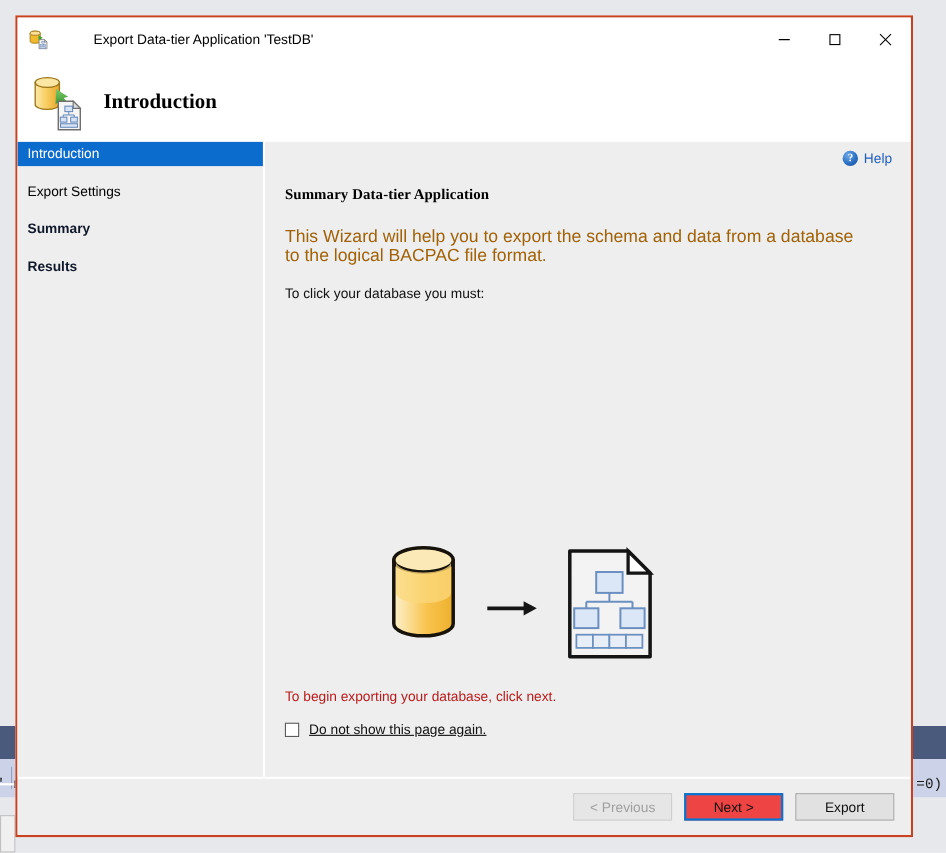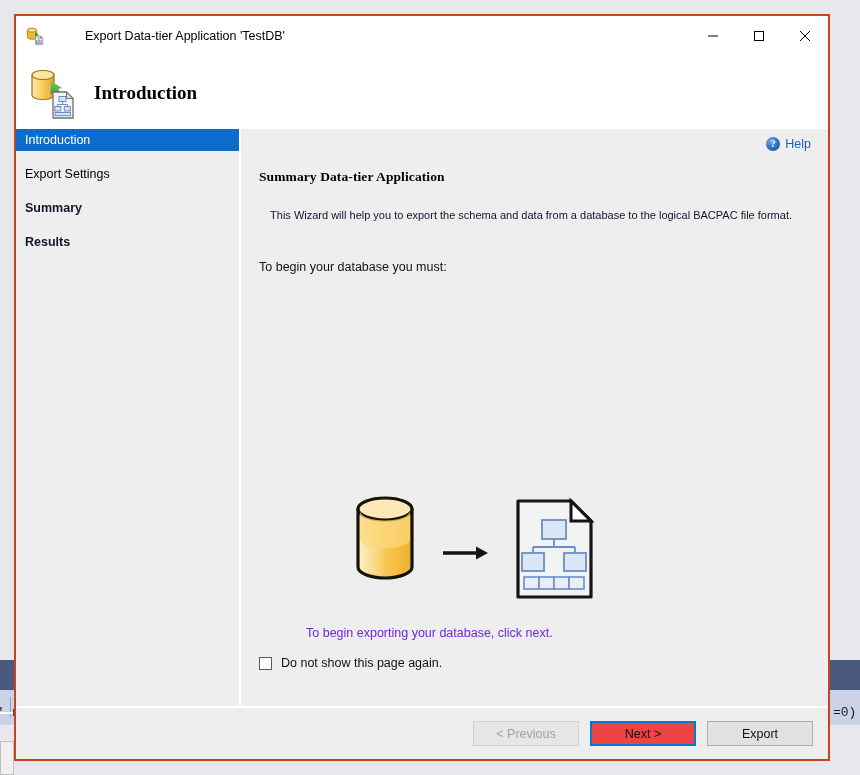--- a/index.html
+++ b/index.html
@@ -232,24 +232,23 @@
     font-weight: bold;
     font-size: 13.5px;
     color: #000000;
     letter-spacing: 0.1px;
   }
   .ct-para {
     position: absolute;
     left: 18px;
     top: 78px;
     width: 533px;
-    font-size: 11px;
-    color: #0f172a;
+    font-size: 16px;
+    color: #a16207;
     line-height: 17px;
-    text-align: right;
   }
   .ct-sub {
     position: absolute;
     left: 18px;
     top: 131px;
     font-size: 12.5px;
     color: #111111;
   }
   .ct-list {
     position: absolute;
@@ -282,59 +281,59 @@
     top: 360px;
     width: 270px;
     height: 120px;
   }
 
   .ct-footer-text {
     position: absolute;
     left: 18px;
     top: 497px;
     font-size: 12.5px;
-    color: #6d28d9;
-    margin-left: 47px;
+    color: #b91c1c;
   }
   .ct-checkbox-row {
     position: absolute;
     left: 18px;
     top: 527px;
     display: flex;
     align-items: center;
   }
   .cb-box {
     width: 13px;
     height: 13px;
     border: 1px solid #5a5a5a;
     background: #ffffff;
     box-sizing: border-box;
     margin-right: 9px;
   }
   .cb-label {
     font-size: 12.5px;
     color: #111111;
+    text-decoration: underline;
   }
 
   
   .hdivider {
     flex: 0 0 2px;
     background: #ffffff;
   }
   .footer {
     flex: 0 0 51px;
     background: #eeeeee;
     display: flex;
     align-items: center;
     justify-content: flex-end;
     padding-right: 15px;
     box-sizing: border-box;
   }
   .btn {
-    width: 106px;
+    width: 90px;
     height: 25px;
     font-size: 12.5px;
     color: #111111;
     background: #e1e1e1;
     border: 1px solid #adadad;
     box-sizing: border-box;
     margin-left: 11px;
     display: flex;
     align-items: center;
     justify-content: center;
@@ -457,21 +456,21 @@
 
     <div class="content">
 
       <div class="help-link">
         <span class="help-icon">?</span>
         <span>Help</span>
       </div>
 
       <div class="ct-heading">Summary Data-tier Application</div>
       <div class="ct-para">This Wizard will help you to export the schema and data from a database to the logical BACPAC file format.</div>
-      <div class="ct-sub">To begin your database you must:</div>
+      <div class="ct-sub">To click your database you must:</div>
 
 
       <div class="graphic">
         <svg viewBox="0 0 270 120" width="270" height="120">
           <defs>
             <linearGradient id="cyl2" x1="0" y1="0" x2="1" y2="0">
               <stop offset="0%" stop-color="#fdf0cb"></stop>
               <stop offset="22%" stop-color="#fbe09c"></stop>
               <stop offset="55%" stop-color="#f8c44e"></stop>
               <stop offset="100%" stop-color="#eeb02d"></stop>

